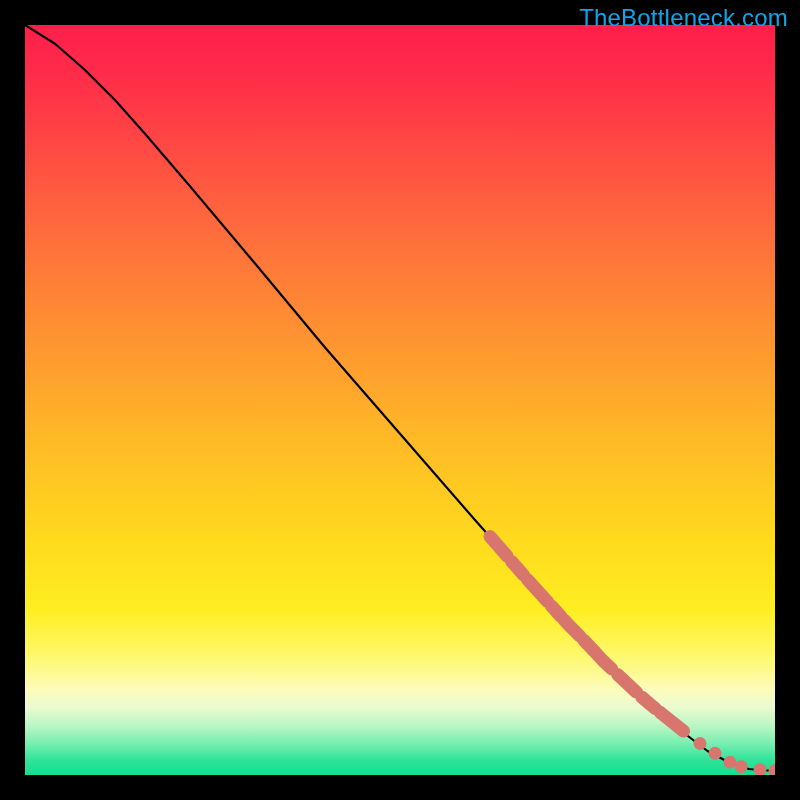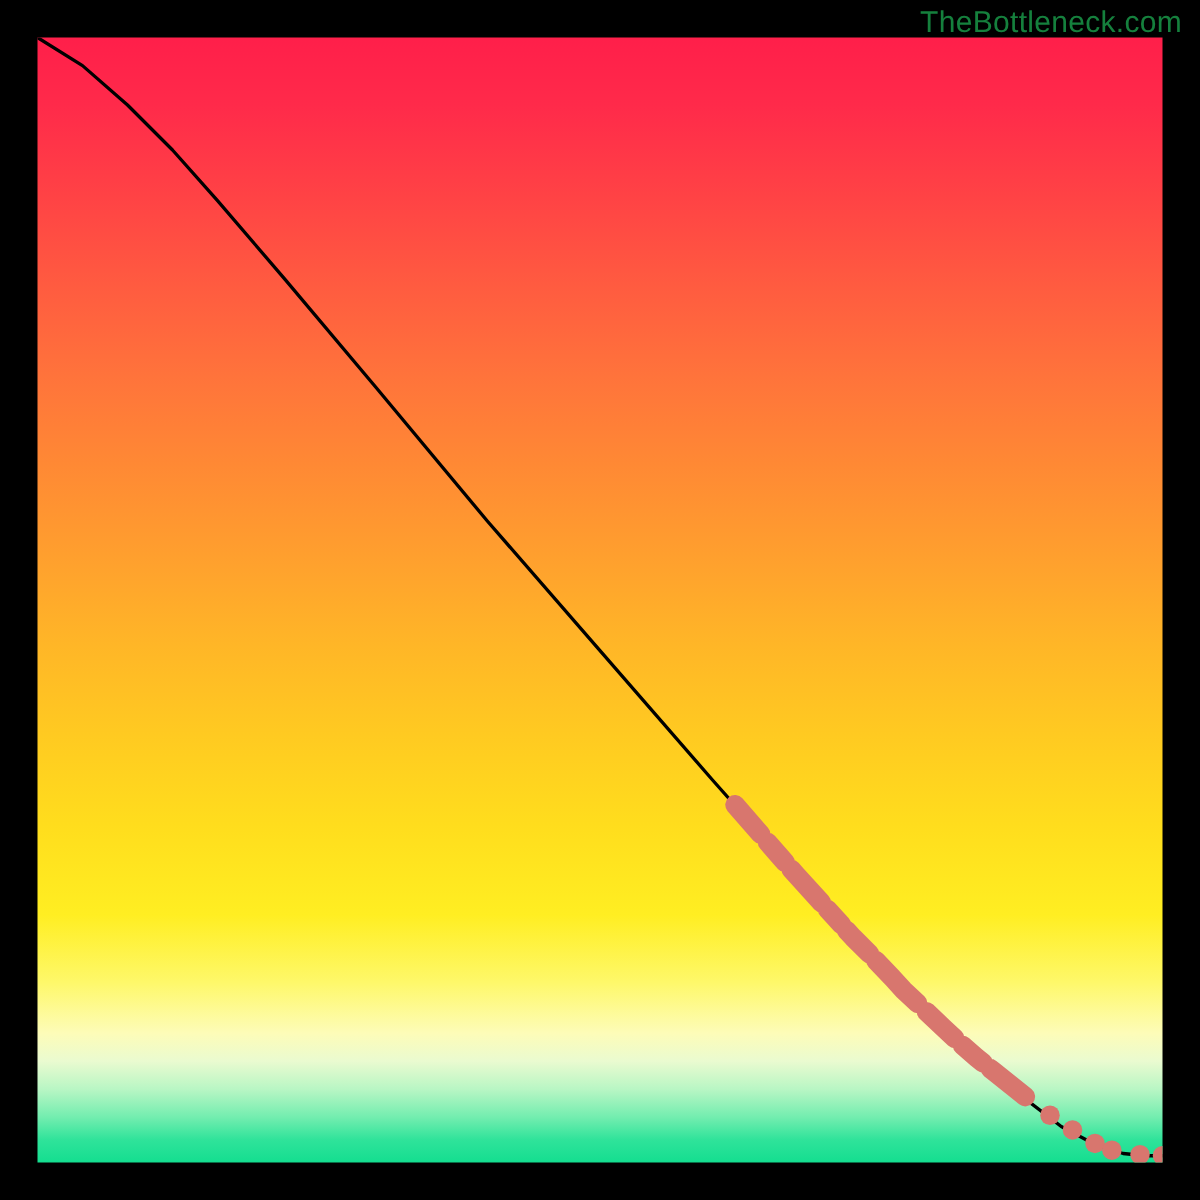--- a/index.html
+++ b/index.html
@@ -13,22 +13,22 @@
   }
   .outer {
     position: absolute;
     inset: 0;
     background: #000;
   }
   .watermark {
     position: absolute;
     top: 4px;
     right: 12px;
-    color: #15803d;
-    font-size: 20px;
+    color: #0ea5e9;
+    font-size: 24px;
     font-weight: 500;
     letter-spacing: 0.2px;
     z-index: 20;
   }
   .plot {
     position: absolute;
     left: 25px;
     top: 25px;
     width: 750px;
     height: 750px;

